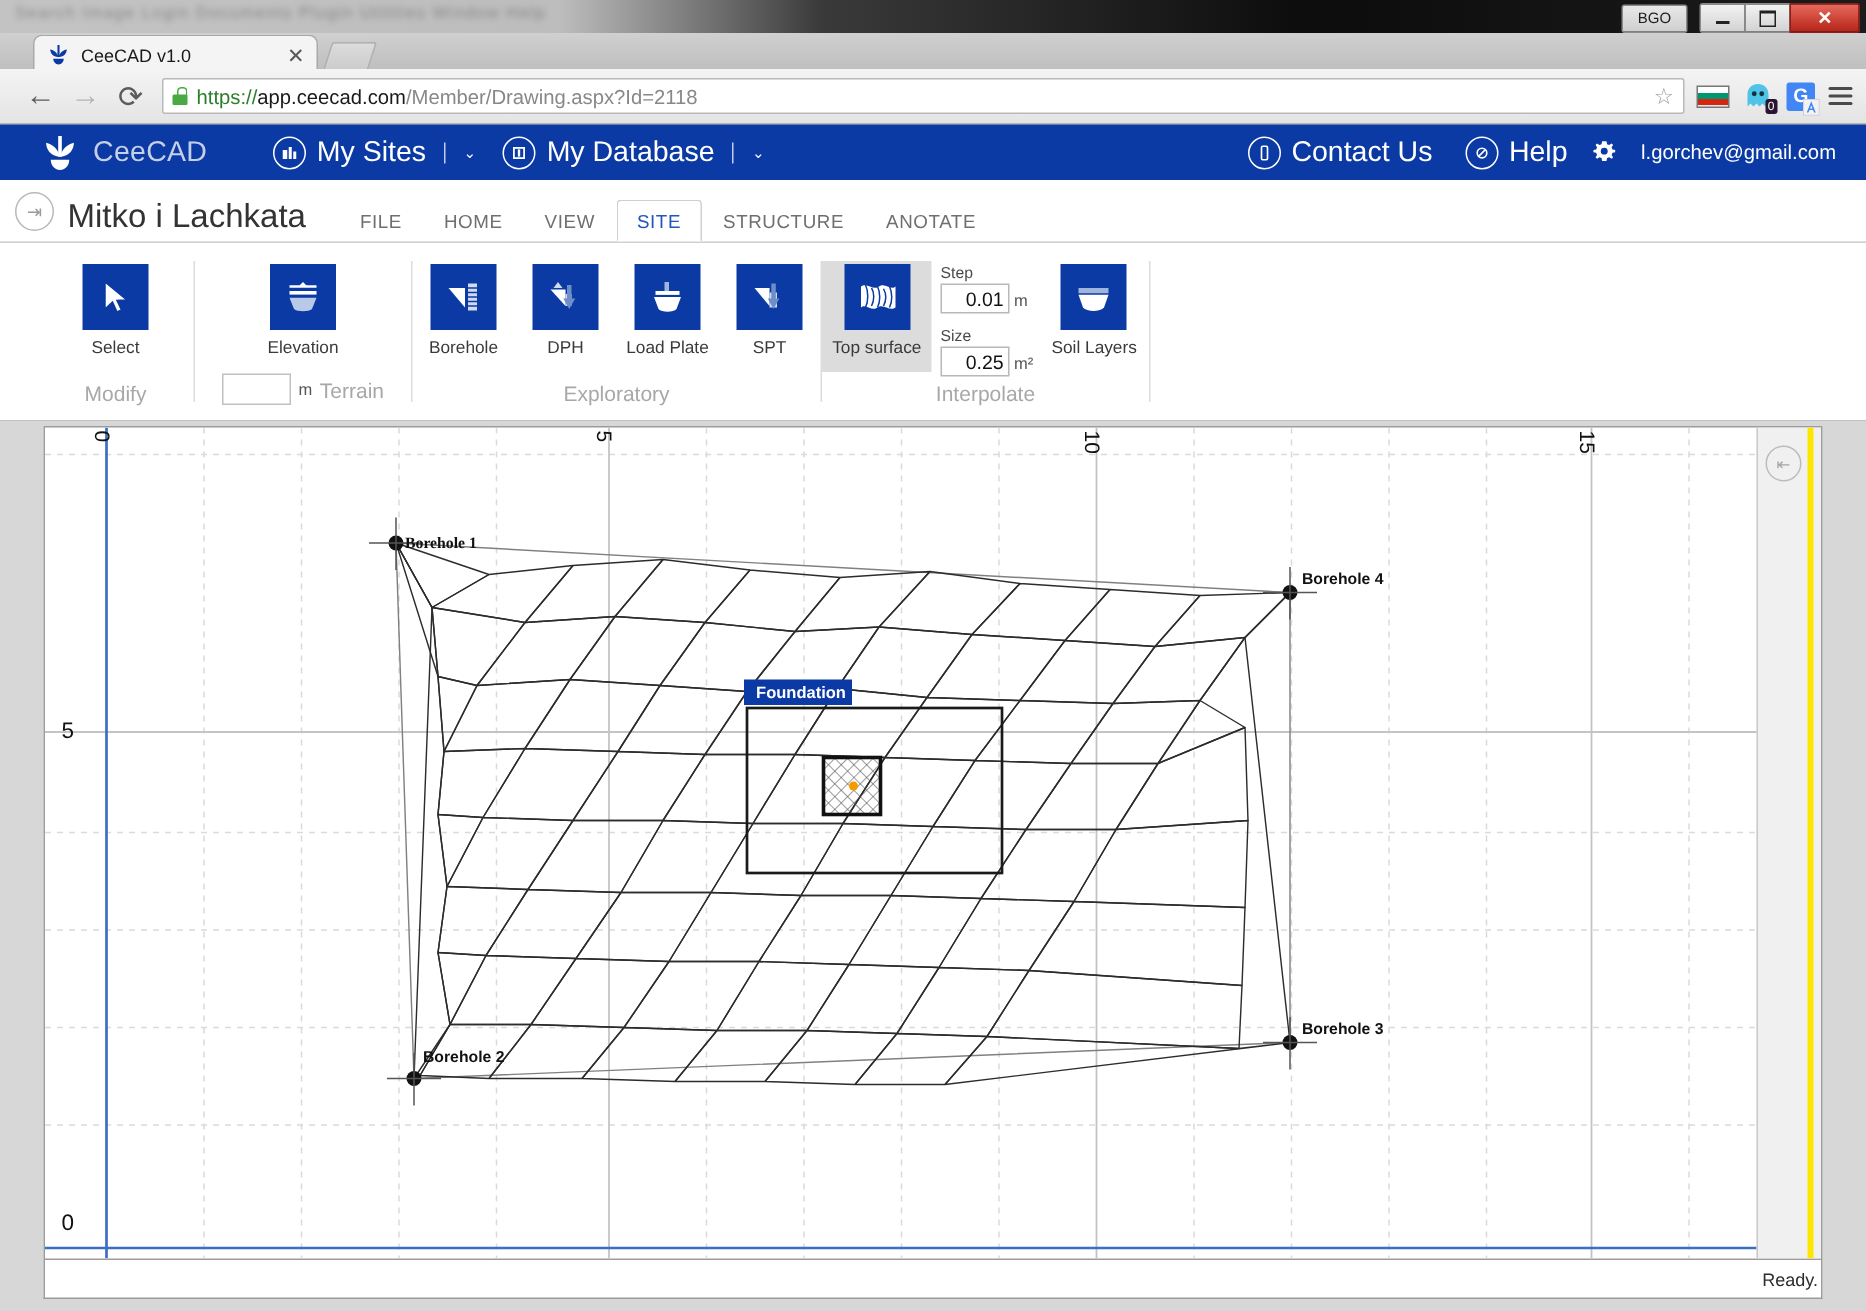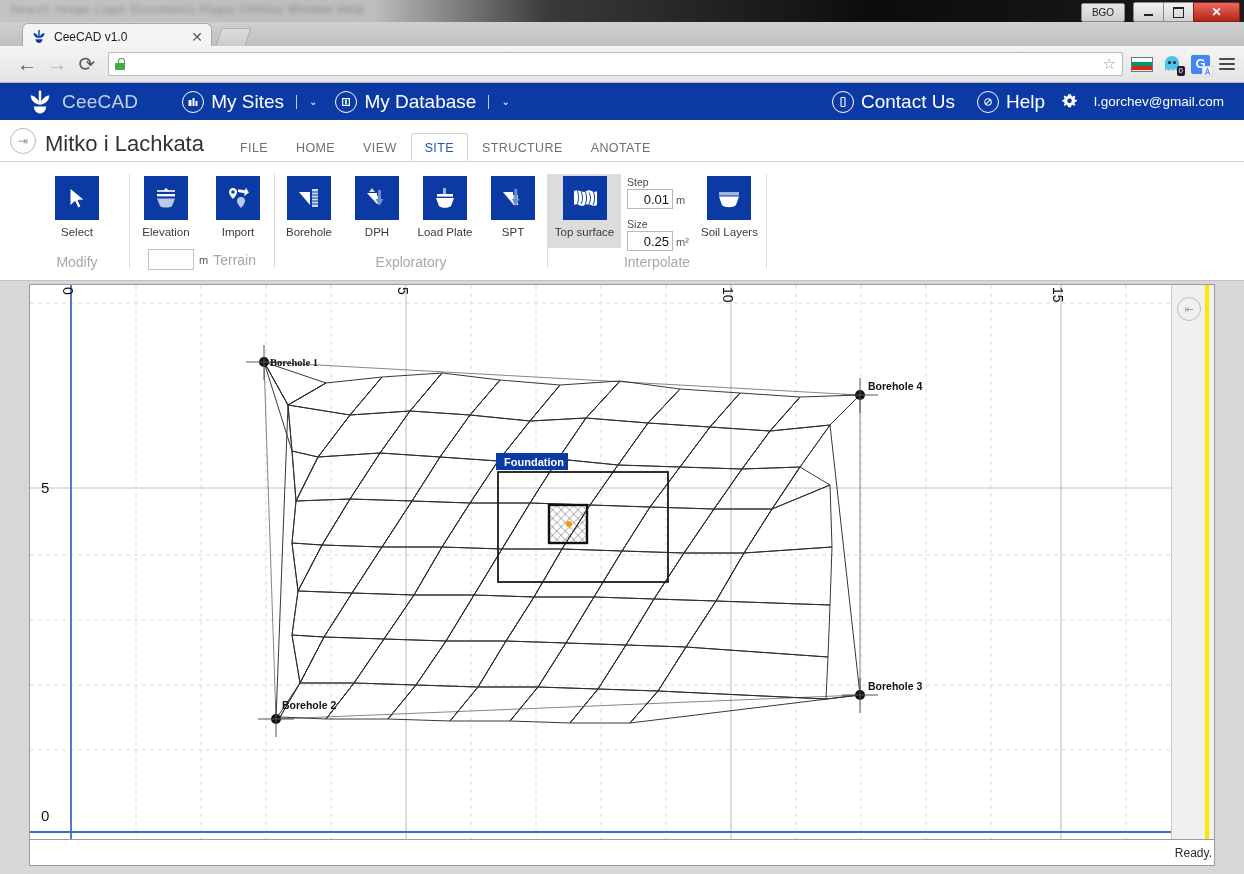--- a/index.html
+++ b/index.html
@@ -263,20 +263,21 @@
 
   <div class="navbar">
     <div class="nav-btn" style="margin-left:12px">←</div>
     <div class="nav-btn dim">→</div>
     <div class="nav-btn">⟳</div>
     <div class="omnibox">
       <span class="lock-icon">
         <span class="body"></span>
           <span class="shackle"></span>
       </span>
+      <span class="url"><span class="scheme">https://</span><span class="host">app.ceecad.com</span><span>/Member/Drawing.aspx?Id=2118</span></span>
       <span style="flex:1"></span>
       <span class="star">☆</span>
     </div>
     <div class="ext-area">
       <span class="ext-flag">
         <span class="s" style="top:0;background:#fff"></span>
         <span class="s" style="top:33.3%;background:#00966e"></span>
         <span class="s" style="top:66.6%;background:#d62612"></span>
       </span>
       <span class="ghost-wrap">
@@ -404,31 +405,20 @@
         <div class="ritem">
           <span class="ibox">
             <svg width="26" height="26" viewBox="0 0 26 26">
               <path d="M4 6 L22 6" stroke="#fff" stroke-width="1.6"></path>
               <path d="M13 3 L16 6 L10 6 Z" fill="#fff"></path>
               <rect x="4" y="9" width="18" height="2.4" fill="#fff"></rect>
               <path d="M4 13.5 L22 13.5 L19 21 C17 23 9 23 7 21 Z" fill="#b9c9e8"></path>
             </svg>
           </span>
           <span class="ilabel">Elevation</span>
-        </div>
-        <div class="ritem">
-          <span class="ibox">
-            <svg width="26" height="26" viewBox="0 0 26 26">
-              <path d="M8 3 C5.6 3 4 4.8 4 7 C4 10 8 14 8 14 C8 14 12 10 12 7 C12 4.8 10.4 3 8 3 Z" fill="#fff"></path>
-              <circle cx="8" cy="7" r="1.7" fill="#0b3aa4"></circle>
-              <path d="M13 5 L20 5 L20 2 L24 6.5 L20 11 L20 8 L13 8 Z" fill="#fff" transform="rotate(10 18 6.5)"></path>
-              <path d="M16 12 C13 12 12 14 12 16 C12 19 16 23 16 23 C16 23 20 19 20 16 C20 14 19 12 16 12 Z" fill="#b9c9e8"></path>
-            </svg>
-          </span>
-          <span class="ilabel">Import</span>
         </div>
       </div>
       <div class="terrain-row">
         <span class="tinput"></span>
         <span class="unit">m</span>
         <span class="rgroup-label" style="padding:0">Terrain</span>
       </div>
     </div>
 
     <div class="gsep"></div>

